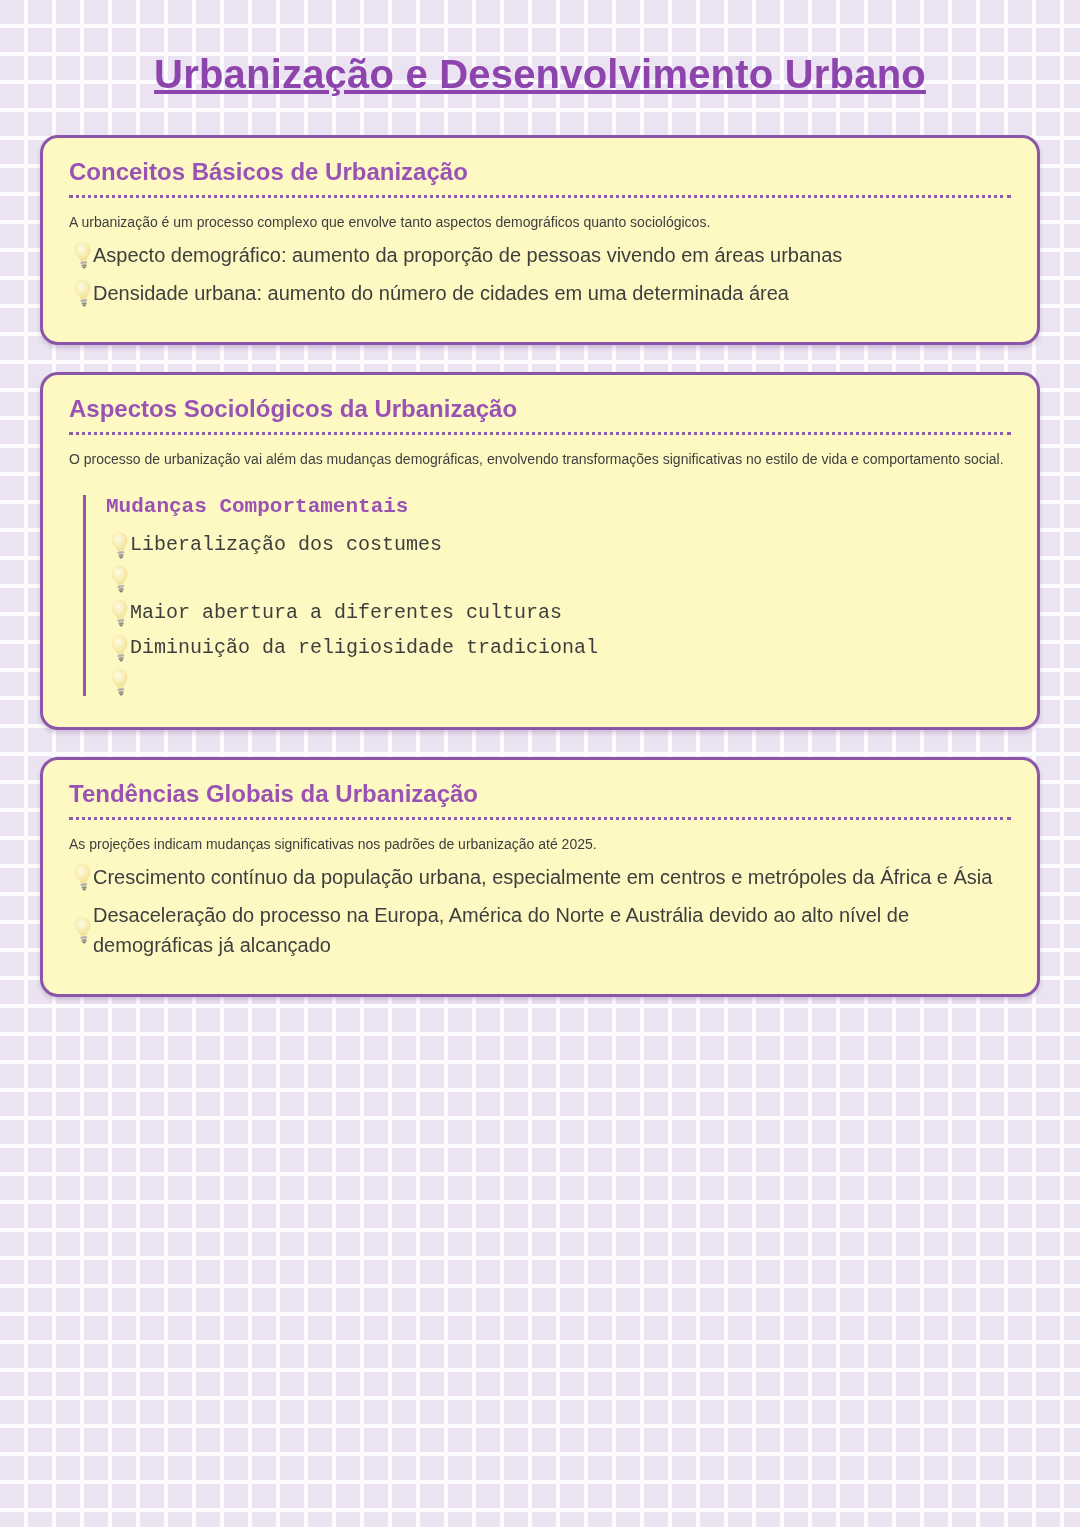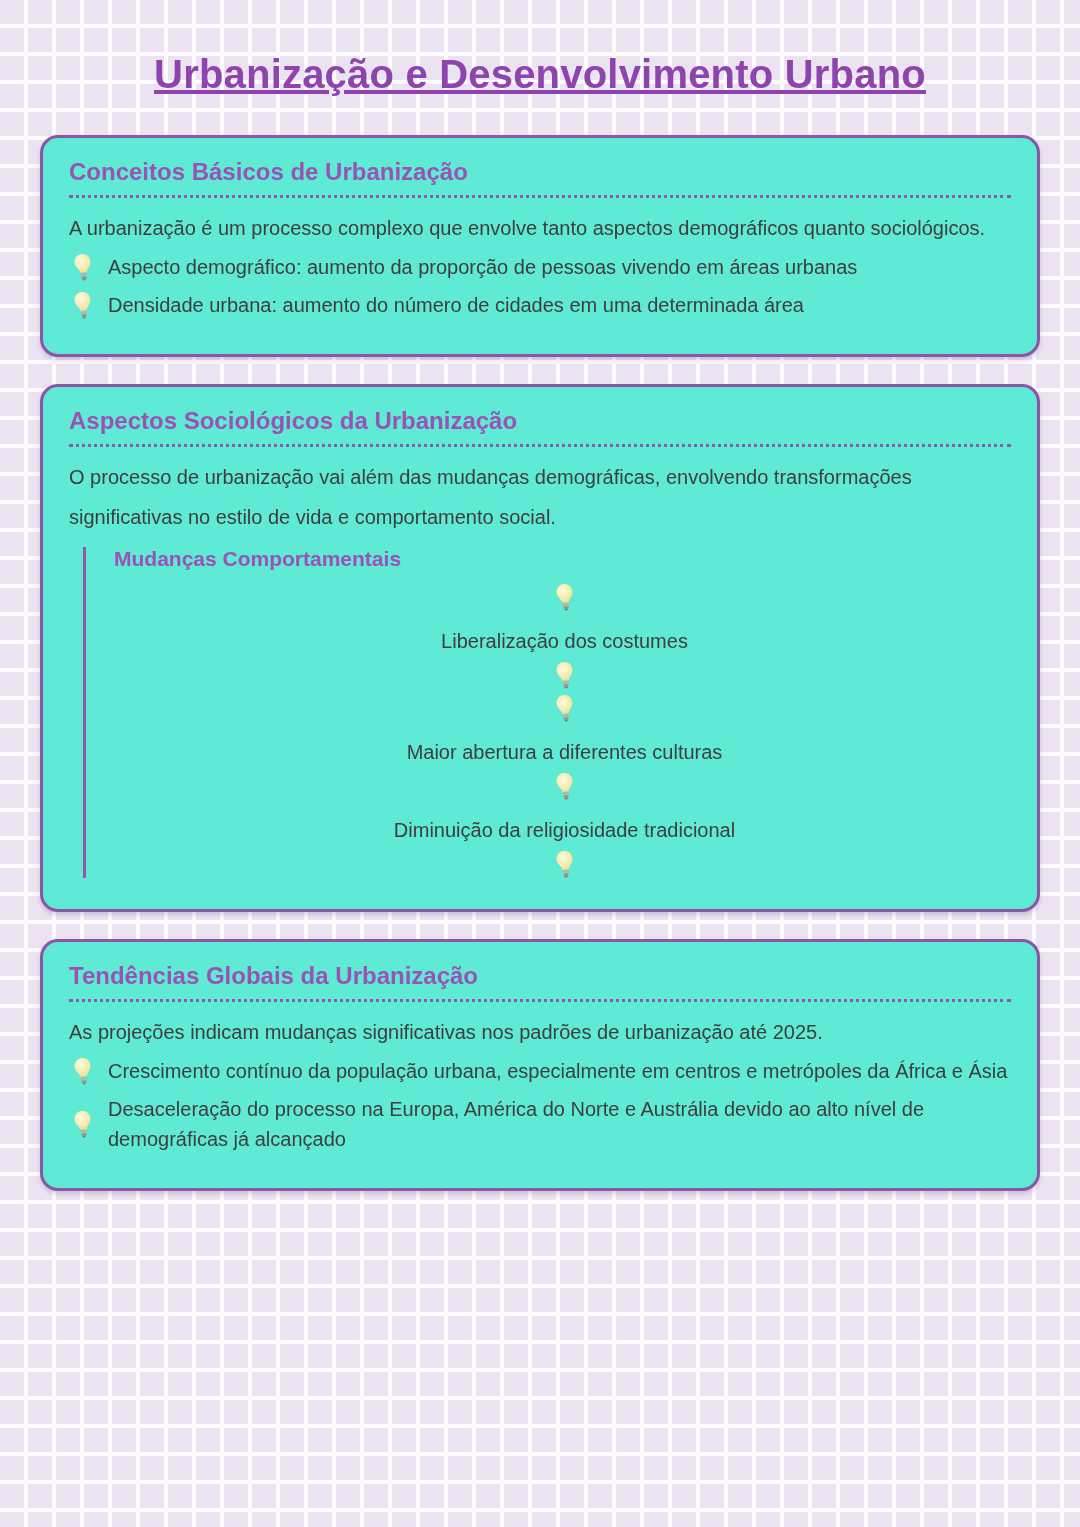--- a/index.html
+++ b/index.html
@@ -25,81 +25,80 @@
     text-align: center;
     font-size: 40px;
     font-weight: 800;
     letter-spacing: 0.2px;
     color: #8d44ad;
     text-decoration: underline;
   }
 
   .card {
     margin: 0 40px 27px;
-    background: #5eead4;
+    background: #fef9c3;
     border: 3px solid #8a56a8;
     border-radius: 18px;
     padding: 20px 26px 26px;
     box-shadow: 0 3px 4px rgba(100, 60, 130, 0.22);
   }
 
   .card-heading {
     font-size: 24px;
     font-weight: 700;
     color: #9a52b5;
     padding-bottom: 9px;
     border-bottom: 3px dotted #8a5caa;
   }
 
   .card-intro {
     margin-top: 10px;
-    font-size: 20px;
+    font-size: 14px;
     line-height: 2.0;
     color: #3e3e3e;
   }
 
   ul.bullet-list {
     list-style: none;
     margin-top: 4px;
   }
 
   li.bullet-item {
     display: flex;
     align-items: center;
-    gap: 15px;
     font-size: 20px;
     line-height: 1.5;
     color: #3e3e3e;
     margin-bottom: 8px;
     padding-left: 4px;
   }
 
   .bulb {
     width: 20px;
     height: 28px;
     flex: 0 0 auto;
     transform: rotate(-6deg);
   }
 
   .subsection {
-    margin: 10px 0 4px 14px;
+    margin: 22px 0 4px 14px;
     border-left: 3px solid #9457a8;
-    padding-left: 28px;
+    padding-left: 20px;
+    font-family: Liberation Mono, monospace;
   }
 
   .subsection-heading {
     font-size: 21px;
     font-weight: 700;
     color: #9a52b5;
     margin-bottom: 12px;
   }
 
   .subsection li.bullet-item {
     margin-bottom: 5px;
-    flex-direction: column;
   }
 
   .defs-holder { position: absolute; width: 0; height: 0; }
 </style>
 </head>
 <body>
 
 <svg class="defs-holder" aria-hidden="true">
   <defs>
     <radialGradient id="bulbGrad" cx="42%" cy="35%" r="72%">

